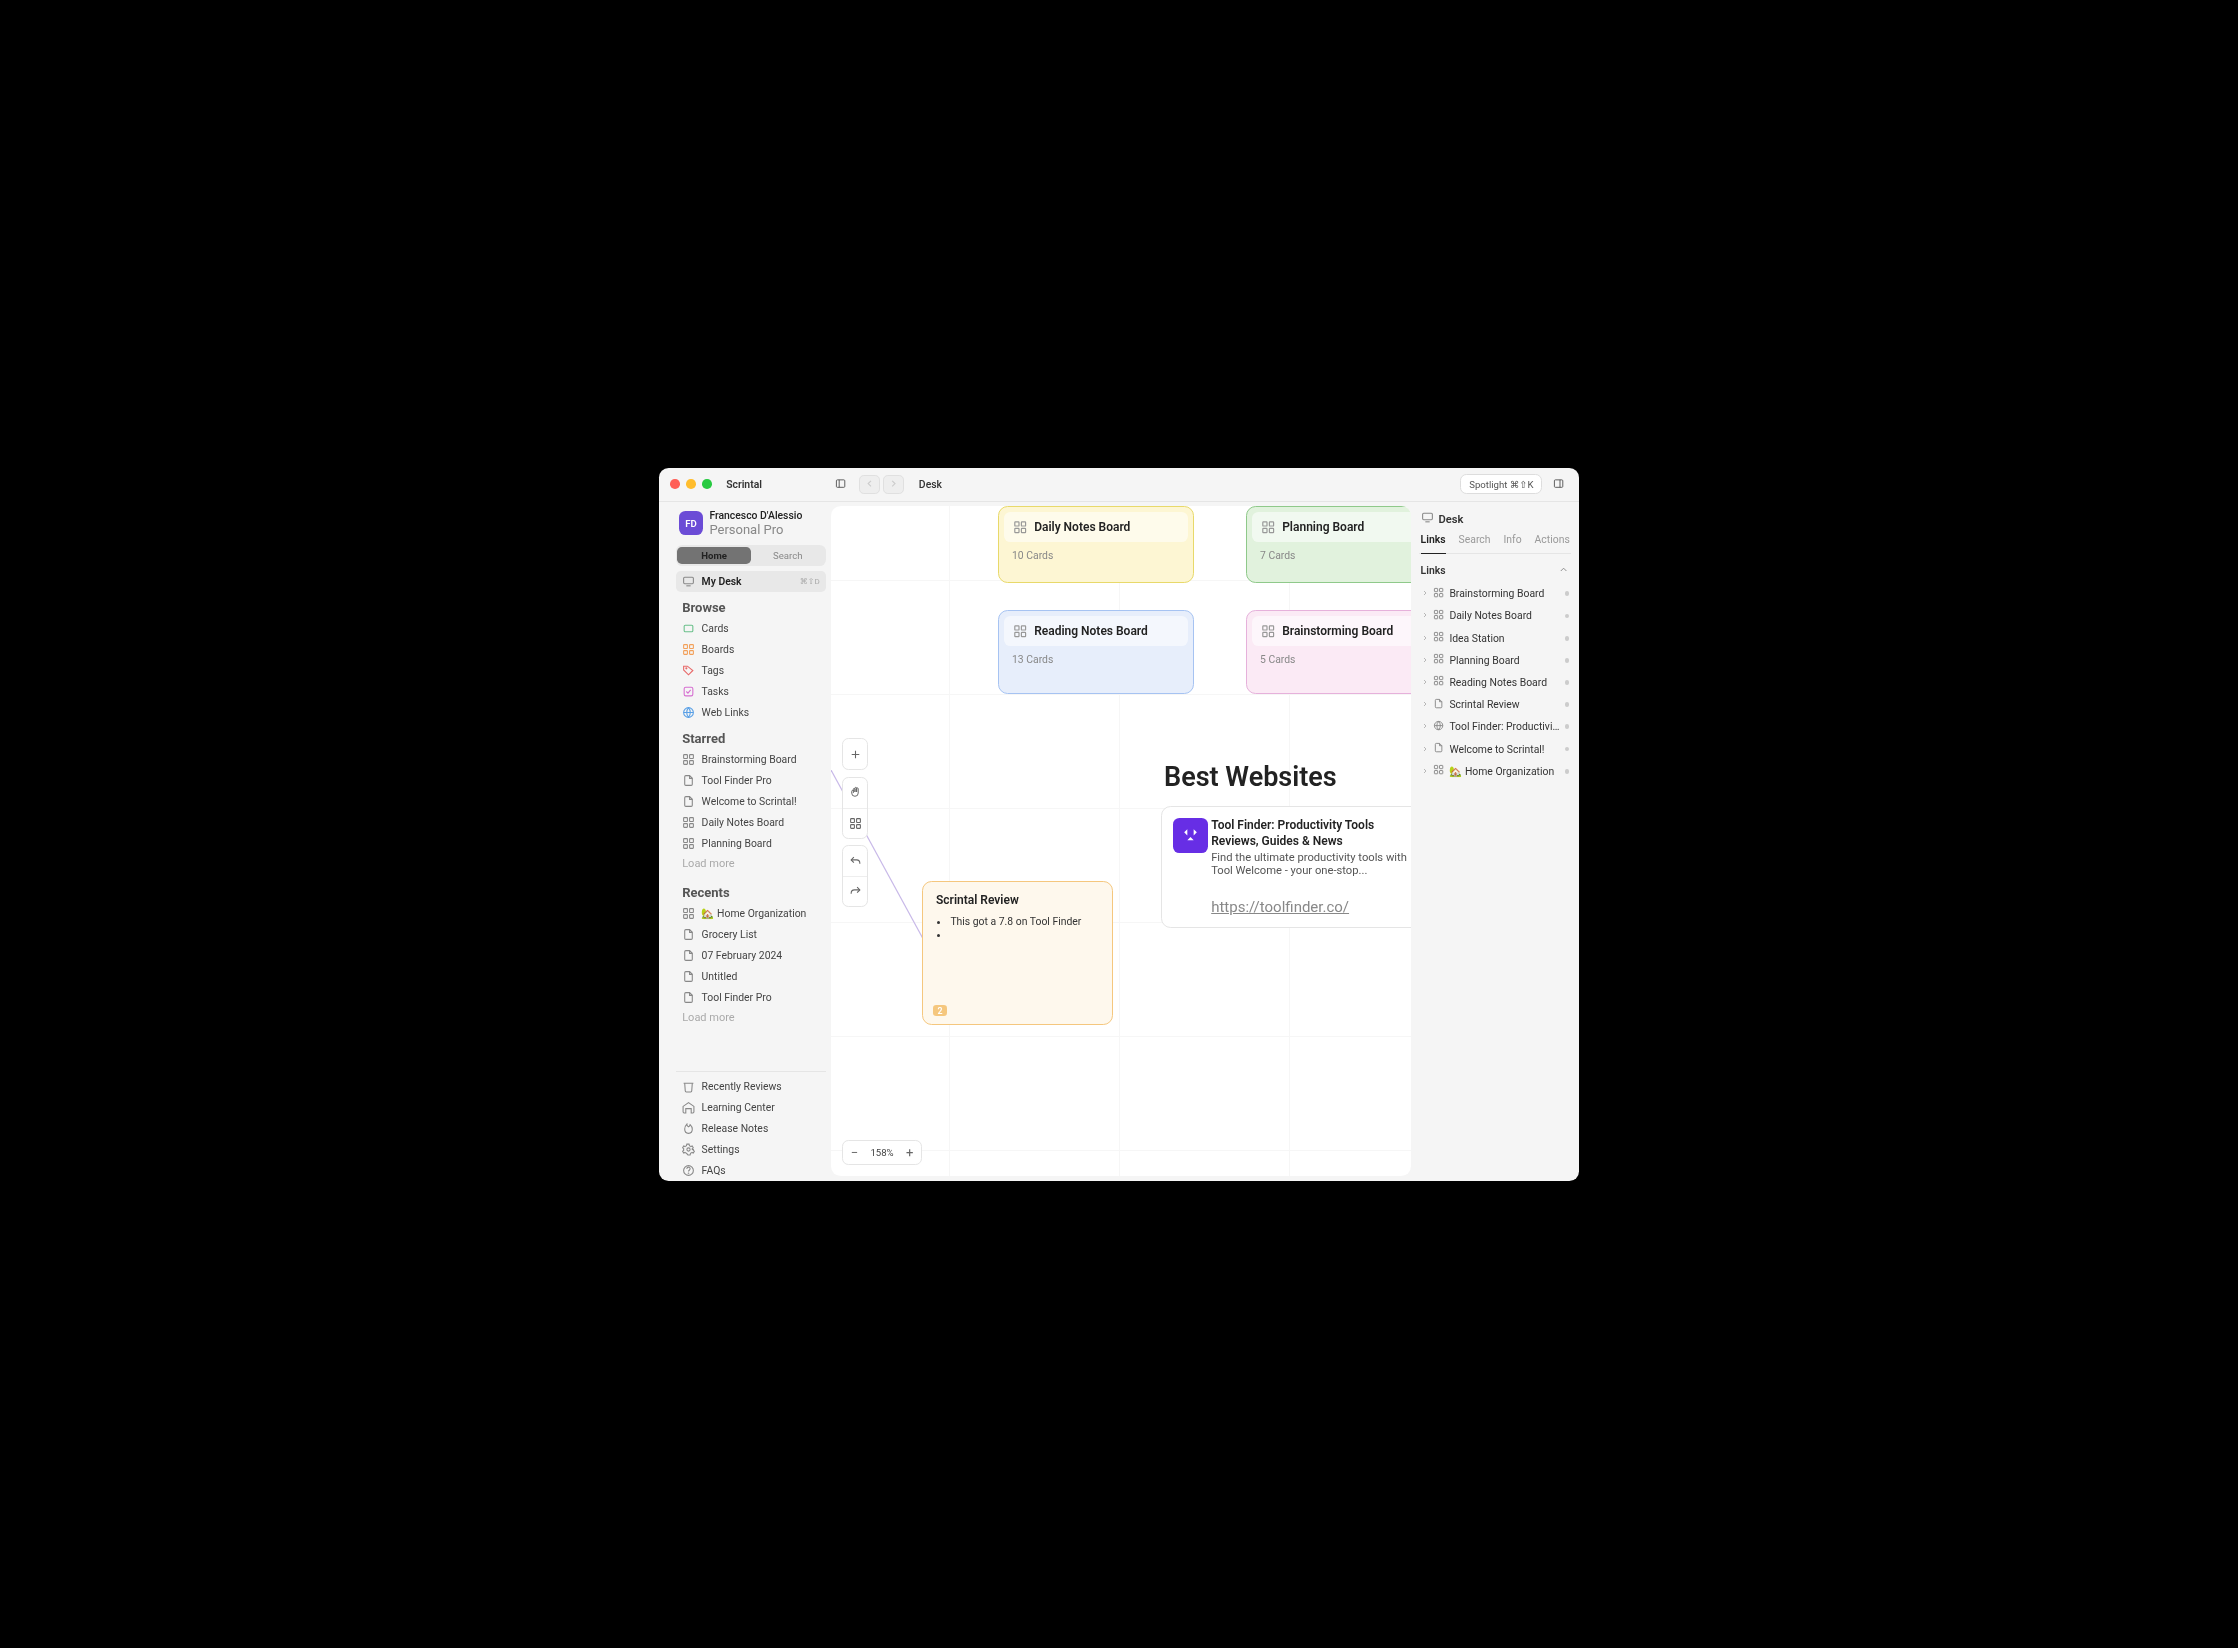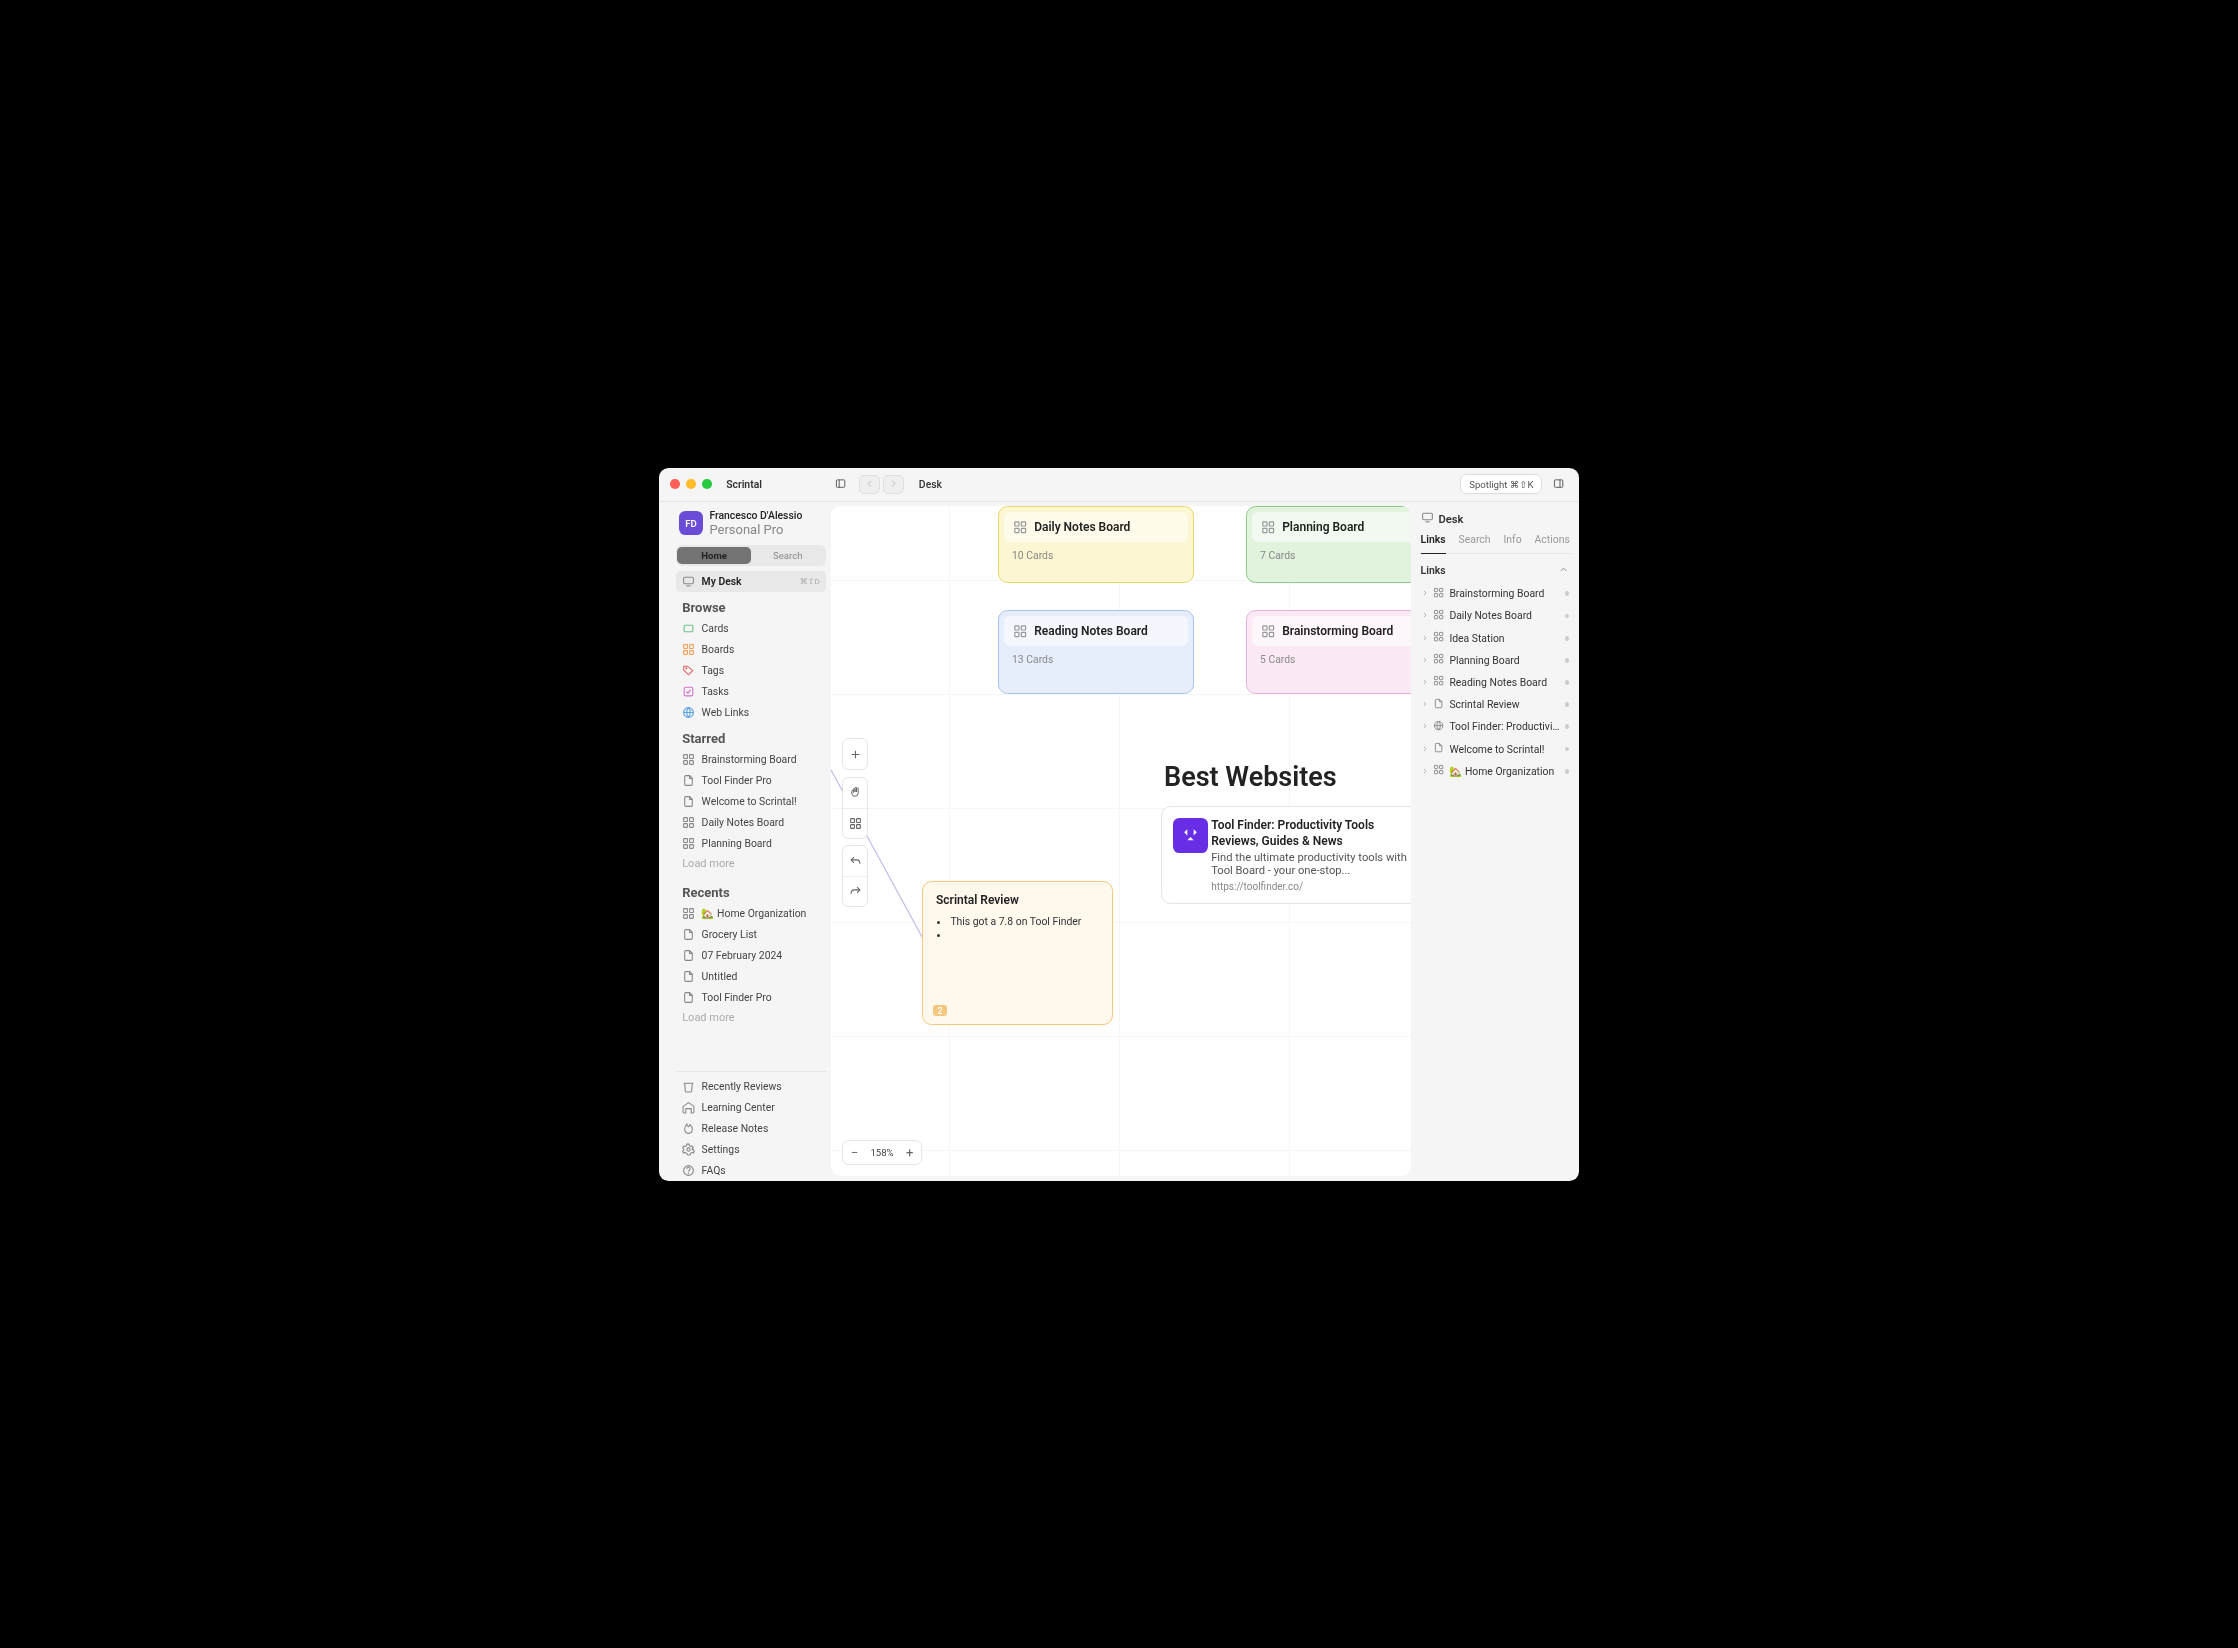--- a/index.html
+++ b/index.html
@@ -42,21 +42,21 @@
 .board-title { font-size: 12px; font-weight: 600; color: #222; }
 .board-count { padding: 6.4px 13px 8px; font-size: 10.4px; color: #888; }
 .note-card { position: absolute; border-radius: 9.6px; border: 1.6px solid #f5c77e; background: #fef8ed; padding: 11.2px 13px; }
 .note-title { font-size: 12px; font-weight: 600; color: #222; margin-bottom: 8px; }
 .note-body { font-size: 10.4px; color: #333; } .note-body ul { padding-left: 14.4px; }
 .note-badge { position: absolute; bottom: 8px; left: 9.6px; background: #f5c77e; color: #fff; font-size: 8.8px; font-weight: 600; padding: 0.8px 4.8px; border-radius: 3.2px; }
 .web-card { position: absolute; background: #fff; border: 0.8px solid #e5e5e5; border-radius: 9.6px; padding: 11.2px; display: flex; gap: 3px; }
 .web-icon { width: 35px; height: 35px; background: #672ee5; border-radius: 6.4px; display: flex; align-items: center; justify-content: center; color: #fff; flex-shrink: 0; }
 .web-title { font-size: 12px; font-weight: 600; color: #222; line-height: 1.3; }
 .web-desc { font-size: 11.2px; color: #555; margin-top: 1.6px; }
-.web-url { font-size: 10px; color: #888; margin-top: 4px; cursor: pointer; }
+.web-url { font-size: 15px; color: #888; text-decoration: underline; margin-top: 21px; cursor: pointer; }
 .canvas-heading { position: absolute; font-size: 27px; font-weight: 600; color: #222; }
 .tool-rail { position: absolute; left: 11.2px; top: 232px; display: flex; flex-direction: column; gap: 0; }
 .tool-group { background: #fff; border: 0.8px solid #e5e5e5; border-radius: 6.4px; margin-bottom: 6.4px; }
 .tool-btn { width: 24px; height: 30px; display: flex; align-items: center; justify-content: center; color: #666; cursor: pointer; }
 .tool-group .tool-btn + .tool-btn { border-top: 0.8px solid #eee; }
 .zoom { position: absolute; bottom: 11.2px; left: 11.2px; background: #fff; border: 0.8px solid #e5e5e5; border-radius: 6.4px; display: flex; align-items: center; }
 .zoom-btn { width: 22.4px; height: 22.4px; display: flex; align-items: center; justify-content: center; cursor: pointer; color: #666; }
 .zoom-val { font-size: 9.6px; color: #444; padding: 0 4.8px; }
 .right-panel { width: 168px; padding: 6.4px 8px 0 8px; font-size: 10.4px; color: #333; }
 .rp-title-row { display: flex; align-items: center; gap: 4.8px; font-weight: 600; font-size: 11.2px; padding: 3.2px 1.6px 6.4px; }
@@ -396,21 +396,21 @@
         </div>
       <div class="canvas-heading" style="left:333px;top:255px">Best Websites</div>
       <div class="web-card" style="left:330px;top:300px;width:260px">
         <div class="web-icon">
             <svg viewBox="0 0 24 24" width="19" height="19" fill="currentColor">
               <path d="M8 4 L4 8 L8 12 Z M16 4 L20 8 L16 12 Z M12 14 L8 18 L16 18 Z"></path>
             </svg>
           </div>
         <div>
           <div class="web-title">Tool Finder: Productivity Tools Reviews, Guides &amp; News</div>
-          <div class="web-desc">Find the ultimate productivity tools with Tool Board - your one-stop...</div>
+          <div class="web-desc">Find the ultimate productivity tools with Tool Welcome - your one-stop...</div>
           <div class="web-url">https://toolfinder.co/</div>
         </div>
       </div>
       <div class="note-card" style="left:91px;top:375px;width:191px;height:144px">
         <div class="note-title">Scrintal Review</div>
         <div class="note-body">
             <ul>
               <li>This got a 7.8 on Tool Finder</li>
               <li></li>
             </ul>

